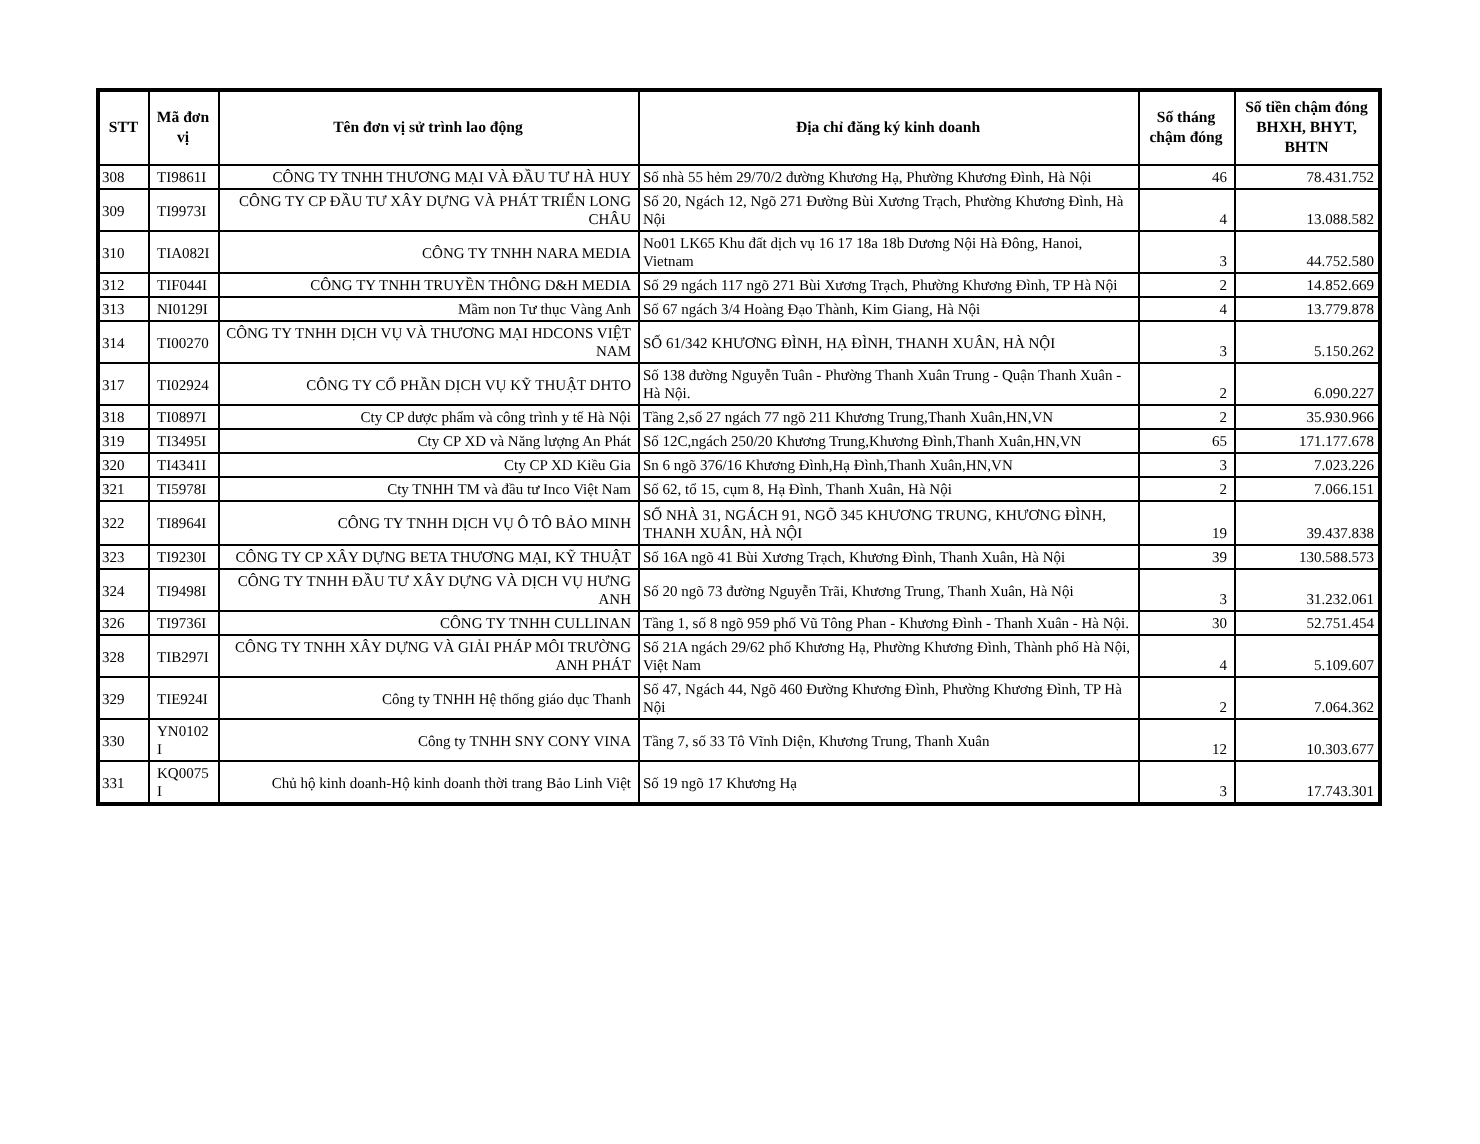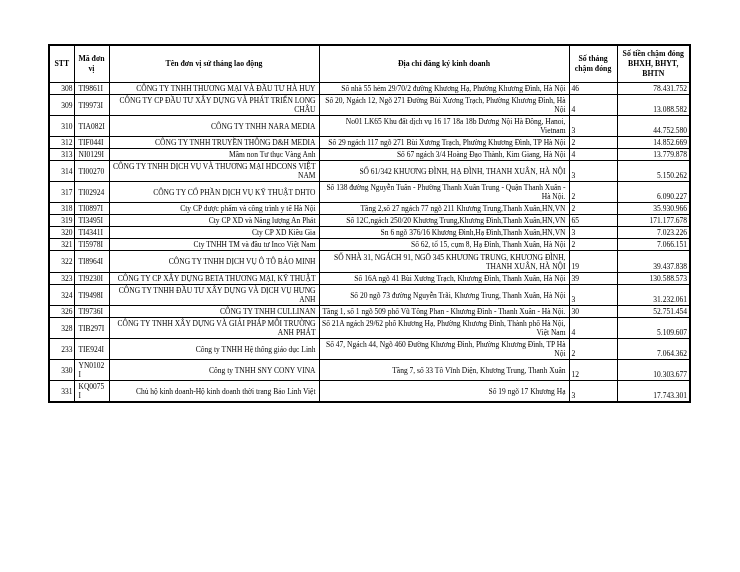--- a/index.html
+++ b/index.html
@@ -17,25 +17,25 @@
     border:1px solid #000;overflow:hidden;word-wrap:break-word;
   }
   thead th{
     font-weight:bold;font-size:7.8px;line-height:10px;
     text-align:center;vertical-align:middle;padding:3px 2px;
   }
   tbody td{
     font-size:7.5px;line-height:9px;padding:1px 3px 1px 2px;
     vertical-align:middle;
   }
-  td.c-stt{text-align:right;padding:1px 1px;}
+  td.c-stt{text-align:left;padding:1px 1px;}
   td.c-code{text-align:left;padding-left:4px;}
   td.c-name{text-align:right;}
-  td.c-addr{text-align:right;}
-  td.c-months{vertical-align:bottom;padding-right:3px;}
+  td.c-addr{text-align:left;}
+  td.c-months{text-align:right;vertical-align:bottom;padding-right:3px;}
   td.c-amount{text-align:right;vertical-align:bottom;padding-right:2px;}
   #table-body tr{height:12px;}
   
   #table-body tr:nth-child(12){height:22px;}
 </style>
 </head>
 <body>
 
 <div class="page">
   <table class="debt">
@@ -44,21 +44,21 @@
       <col style="width:35px">
       <col style="width:210px">
       <col style="width:250px">
       <col style="width:48px">
       <col style="width:73px">
     </colgroup>
     <thead>
       <tr>
         <th>STT</th>
         <th>Mã đơn vị</th>
-        <th>Tên đơn vị sử tháng lao động</th>
+        <th>Tên đơn vị sử trình lao động</th>
         <th>Địa chỉ đăng ký kinh doanh</th>
         <th>Số tháng chậm đóng</th>
         <th>Số tiền chậm đóng BHXH, BHYT, BHTN</th>
       </tr>
     </thead>
     <tbody id="table-body">
         <tr>
     <td class="c-stt">308</td>
     <td class="c-code">TI9861I</td>
     <td class="c-name">CÔNG TY TNHH THƯƠNG MẠI VÀ ĐẦU TƯ HÀ HUY</td>
@@ -167,36 +167,36 @@
     <td class="c-code">TI9498I</td>
     <td class="c-name">CÔNG TY TNHH ĐẦU TƯ XÂY DỰNG VÀ DỊCH VỤ HƯNG ANH</td>
     <td class="c-addr">Số 20 ngõ 73 đường Nguyễn Trãi, Khương Trung, Thanh Xuân, Hà Nội</td>
     <td class="c-months">3</td>
     <td class="c-amount">31.232.061</td>
   </tr>
         <tr>
     <td class="c-stt">326</td>
     <td class="c-code">TI9736I</td>
     <td class="c-name">CÔNG TY TNHH CULLINAN</td>
-    <td class="c-addr">Tầng 1, số 1 ngõ 509 phố Vũ Tông Phan - Khương Đình - Thanh Xuân - Hà Nội.</td>
+    <td class="c-addr">Tầng 1, số 8 ngõ 959 phố Vũ Tông Phan - Khương Đình - Thanh Xuân - Hà Nội.</td>
     <td class="c-months">30</td>
     <td class="c-amount">52.751.454</td>
   </tr>
         <tr>
     <td class="c-stt">328</td>
     <td class="c-code">TIB297I</td>
     <td class="c-name">CÔNG TY TNHH XÂY DỰNG VÀ GIẢI PHÁP MÔI TRƯỜNG ANH PHÁT</td>
     <td class="c-addr">Số 21A ngách 29/62 phố Khương Hạ, Phường Khương Đình, Thành phố Hà Nội, Việt Nam</td>
     <td class="c-months">4</td>
     <td class="c-amount">5.109.607</td>
   </tr>
         <tr>
-    <td class="c-stt">233</td>
+    <td class="c-stt">329</td>
     <td class="c-code">TIE924I</td>
-    <td class="c-name">Công ty TNHH Hệ thống giáo dục Linh</td>
+    <td class="c-name">Công ty TNHH Hệ thống giáo dục Thanh</td>
     <td class="c-addr">Số 47, Ngách 44, Ngõ 460 Đường Khương Đình, Phường Khương Đình, TP Hà Nội</td>
     <td class="c-months">2</td>
     <td class="c-amount">7.064.362</td>
   </tr>
         <tr>
     <td class="c-stt">330</td>
     <td class="c-code">YN0102I</td>
     <td class="c-name">Công ty TNHH SNY CONY VINA</td>
     <td class="c-addr">Tầng 7, số 33 Tô Vĩnh Diện, Khương Trung, Thanh Xuân</td>
     <td class="c-months">12</td>

